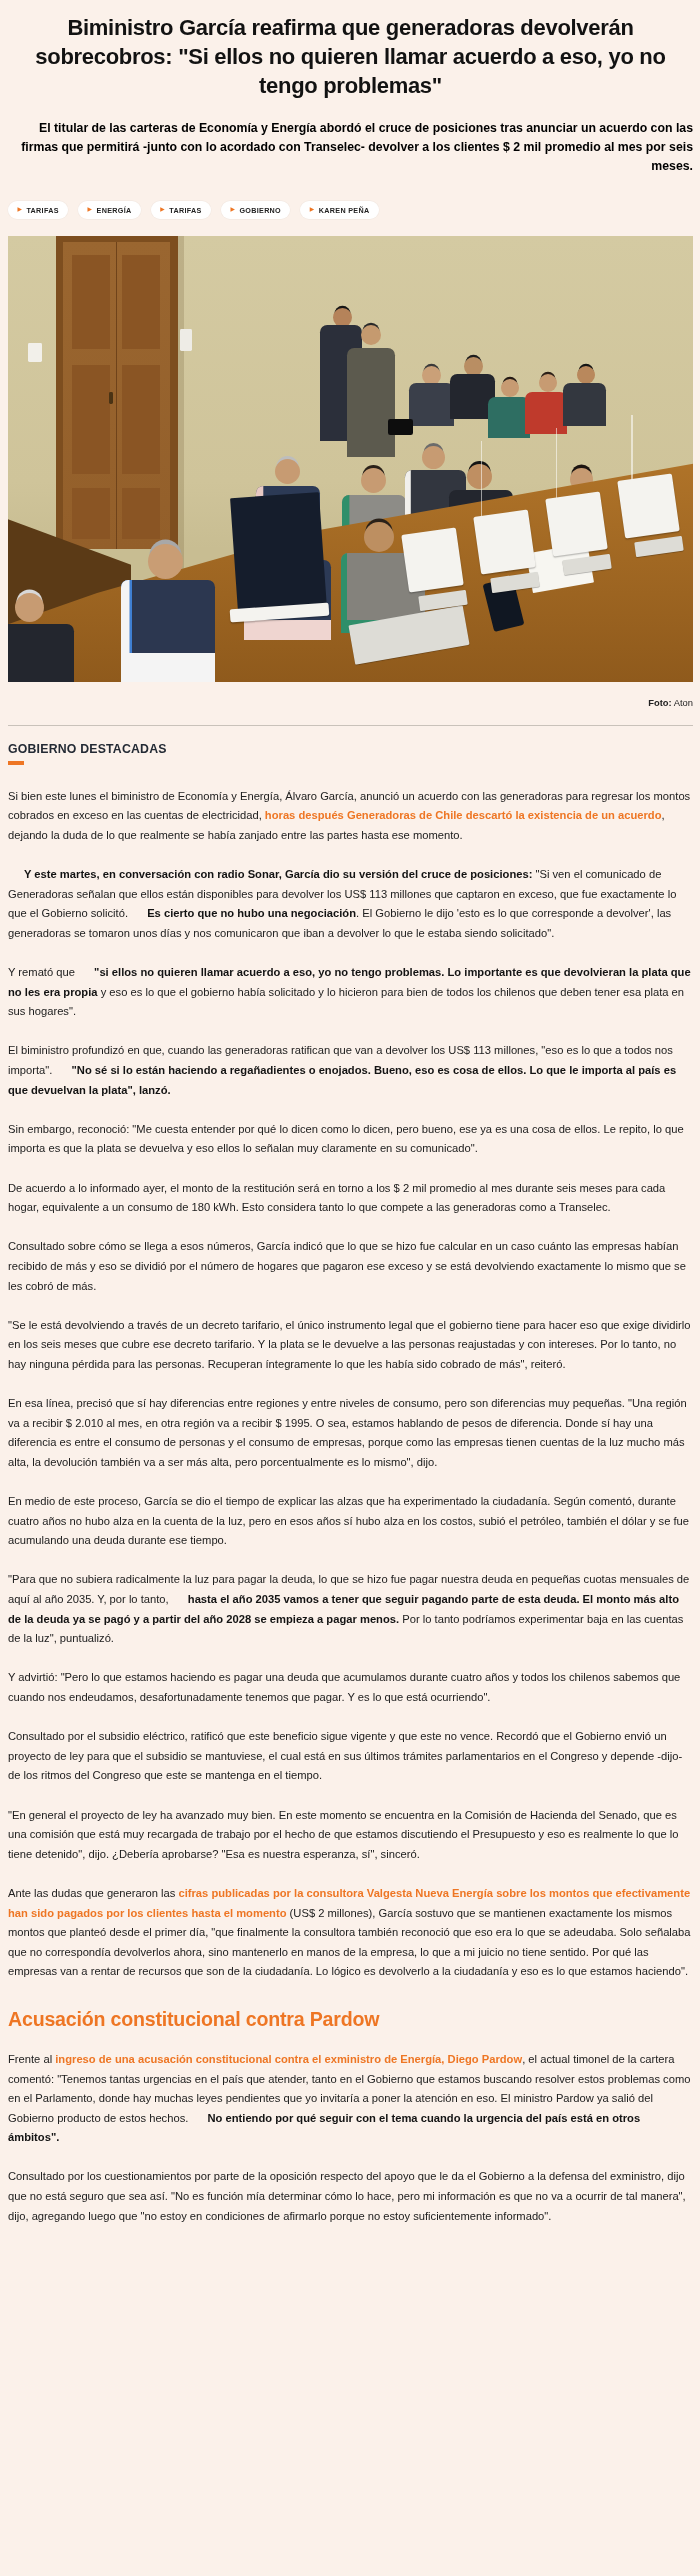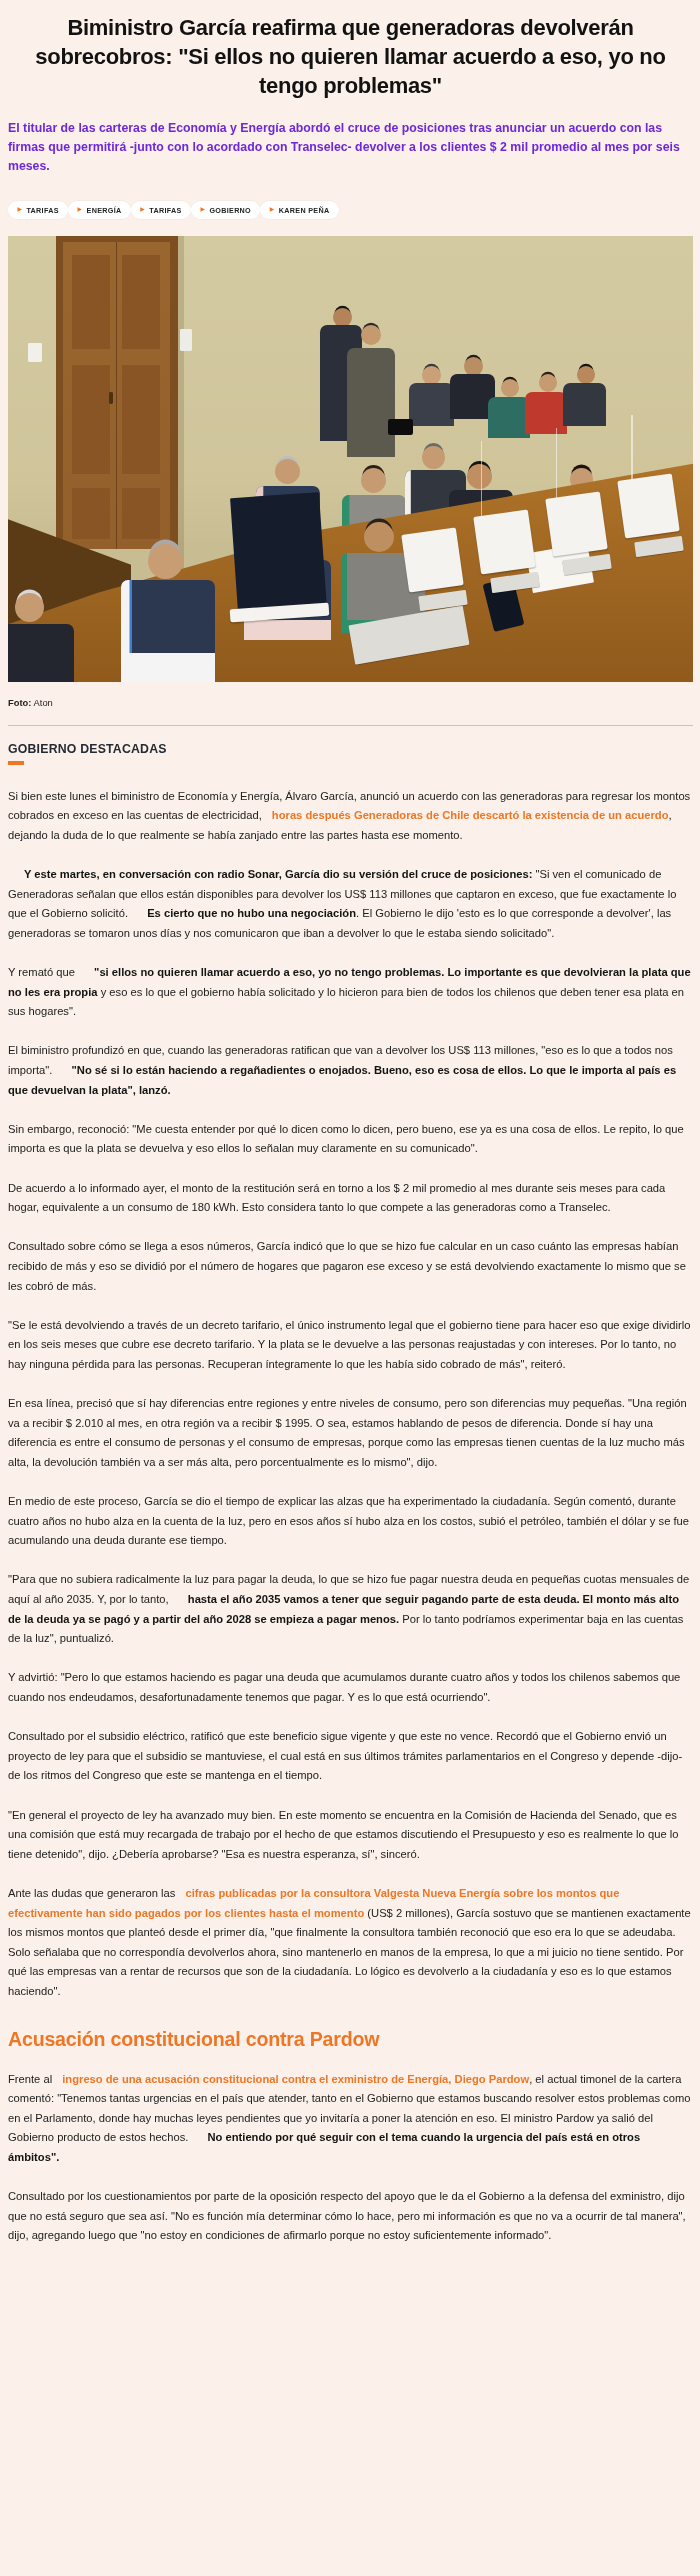--- a/index.html
+++ b/index.html
@@ -9,33 +9,34 @@
     font-family:"Liberation Sans","DejaVu Sans",sans-serif;
     color:#202020;
   }
   .wrap { padding:11.6px 8px 26px 8px; }
 
   h1.headline {
     font-size:22px; line-height:1.32; font-weight:700; color:#121212;
     letter-spacing:-0.3px; margin:1.4px 0 19px 0;text-align:center;
   }
   p.lead {
-    font-size:12.3px; line-height:1.55; font-weight:700; color:#6d28d9;
+    font-size:12.3px; line-height:1.55; font-weight:700; color:#000000;
     margin:0 0 25px 0;
+    text-align:right;
   }
 
   .byline-box {
     border:0.7px solid #cfc9c2; padding:9.4px 11.6px; display:flex;
     align-items:center; gap:10px; font-size:9.4px; color:#3a3a3a;
     margin:0 0 19.6px 0; background:transparent;
   }
   .byline-author b { color:#171717; }
   .byline-sep { border-left:0.7px dotted #8f8f8f; height:11px; display:inline-block; }
 
-  .tags-row { display:flex; gap:0; margin:0 0 17.4px 0; }
+  .tags-row { display:flex; gap:10px; margin:0 0 17.4px 0; }
   .tag-pill {
     display:inline-flex; align-items:center; gap:4.3px; background:#ffffff;
     border-radius:9.4px; padding:4.3px 9.4px; font-size:7.2px; font-weight:700;
     letter-spacing:0.3px; color:#222; cursor:pointer;
     box-shadow:0 0 0 0.7px rgba(0,0,0,0.03);
   }
   .tag-arrow { color:#EE7624; font-size:5.8px; line-height:1; }
 
   
   .photo {
@@ -72,34 +73,34 @@
   }
   .ph-wood-corner { left:0; top:283px; width:123px; height:163px; background:#5b3a16;
     clip-path:polygon(0 0, 100% 28%, 100% 100%, 0 100%); }
   .mon { background:#f4f3ef; border-radius:2.2px; box-shadow:0 1.4px 1.4px rgba(0,0,0,.25); }
   .scr { background:#151d2c; border-radius:1.4px; }
   .kbd { background:#dddcd6; border-radius:1.4px; box-shadow:0 0.7px 0.7px rgba(0,0,0,.3); }
   .paper { background:#f7f6f1; border-radius:0.7px; }
   .pole { width:1.4px; background:rgba(255,255,255,.55); }
   .phone { background:#101722; border-radius:2.9px; }
 
-  .photo-caption { font-size:9.4px; color:#222; margin:0 0 17.4px 0; }
+  .photo-caption { font-size:9.4px; color:#222; margin:0 0 17.4px 0;text-align:right; }
   .photo-caption b { font-weight:700; }
 
   .divider { border:none; border-top:0.7px solid #c9c2ba; margin:0 0 16px 0; }
 
   .section-head {
     font-size:12.3px; font-weight:700; letter-spacing:0.2px; color:#232a34;
     margin:0 0 0 0;
   }
   .section-bar { width:16px; height:3.6px; background:#EE7624; margin:5px 0 22px 0; }
 
   .body-p { font-size:11.2px; line-height:1.75; color:#202020; margin:0 0 19.6px 0; }
   .seg-bold { font-weight:700; color:#131313;margin-left:16px; }
-  .inline-link { color:#EE7624; font-weight:700; text-decoration:none;margin-left:7px; }
+  .inline-link { color:#EE7624; font-weight:700; text-decoration:none; }
   h2.sub-head { color:#EE7624; font-size:19.6px; font-weight:700; margin:26px 0 19px 0; letter-spacing:-0.2px; }
 </style>
 </head>
 <body>
 
 <div class="wrap">
 
   <h1 class="headline">Biministro García reafirma que generadoras devolverán sobrecobros: "Si ellos no quieren llamar acuerdo a eso, yo no tengo problemas"</h1>
 
   <p class="lead">El titular de las carteras de Economía y Energía abordó el cruce de posiciones tras anunciar un acuerdo con las firmas que permitirá -junto con lo acordado con Transelec- devolver a los clientes $ 2 mil promedio al mes por seis meses.</p>

